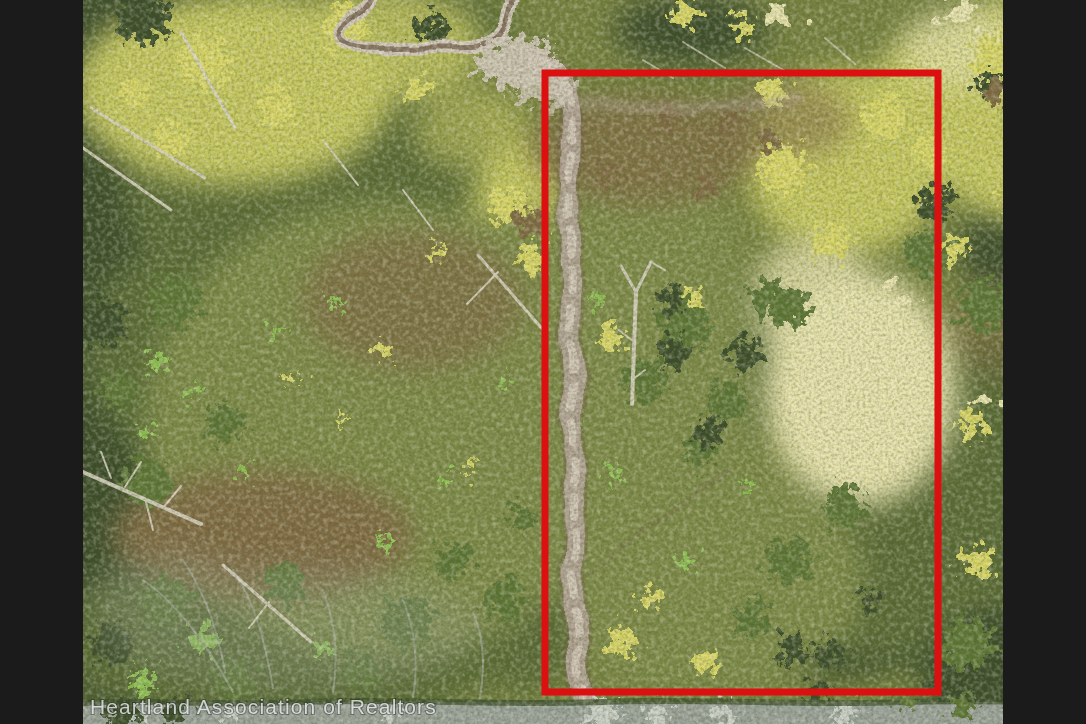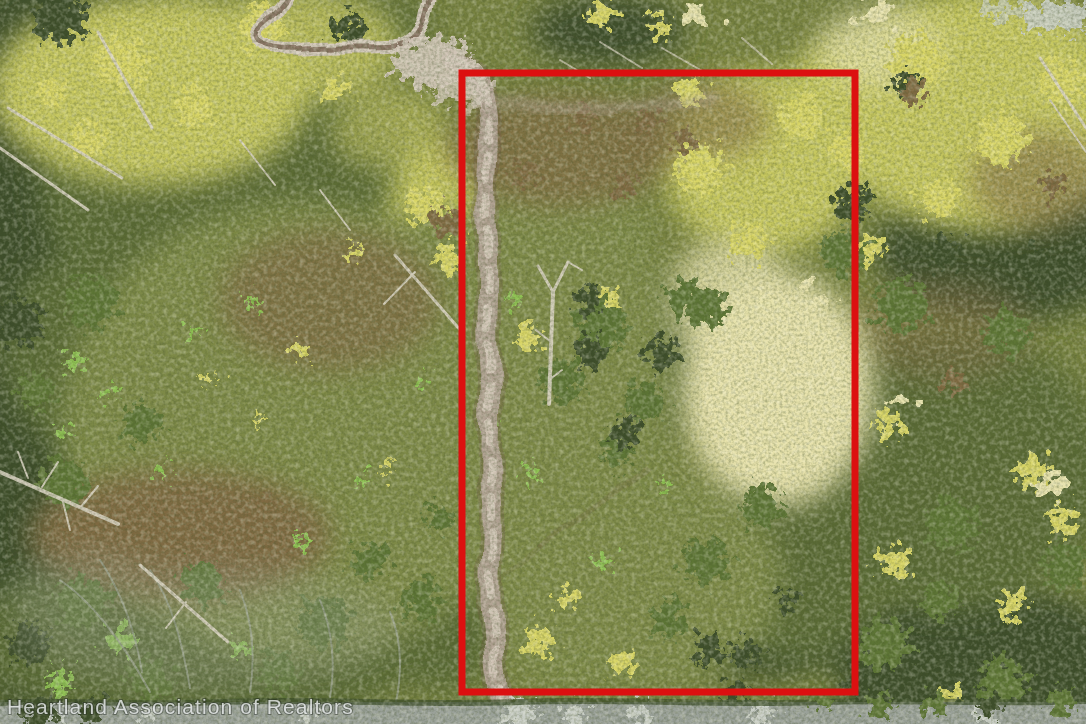--- a/index.html
+++ b/index.html
@@ -1,16 +1,16 @@
 <!DOCTYPE html>
 <html><head>
 <meta charset="utf-8">
 <style>
   html,body{margin:0;padding:0;background:#1b1b1b;}
-  .stage{position:relative;width:1086px;height:724px;overflow:hidden;margin:0 auto;}
+  .stage{position:relative;width:920px;height:724px;overflow:hidden;margin:0 auto;}
   svg{display:block;}
   .wm{font-family:"Liberation Sans",sans-serif;font-size:21px;letter-spacing:1.1px;
       opacity:.82;paint-order:stroke;stroke:rgba(25,32,25,.5);stroke-width:2px;}
 </style>
 </head>
 <body>
 
 <div class="stage">
 <svg width="1086" height="724" viewBox="0 0 1086 724">
   <defs>

